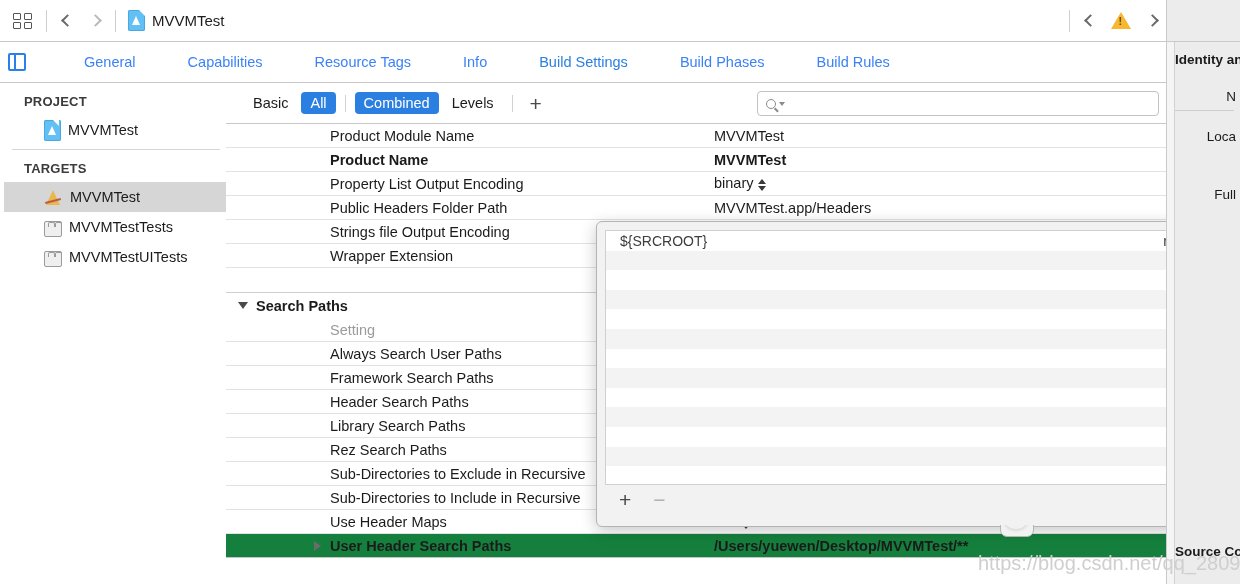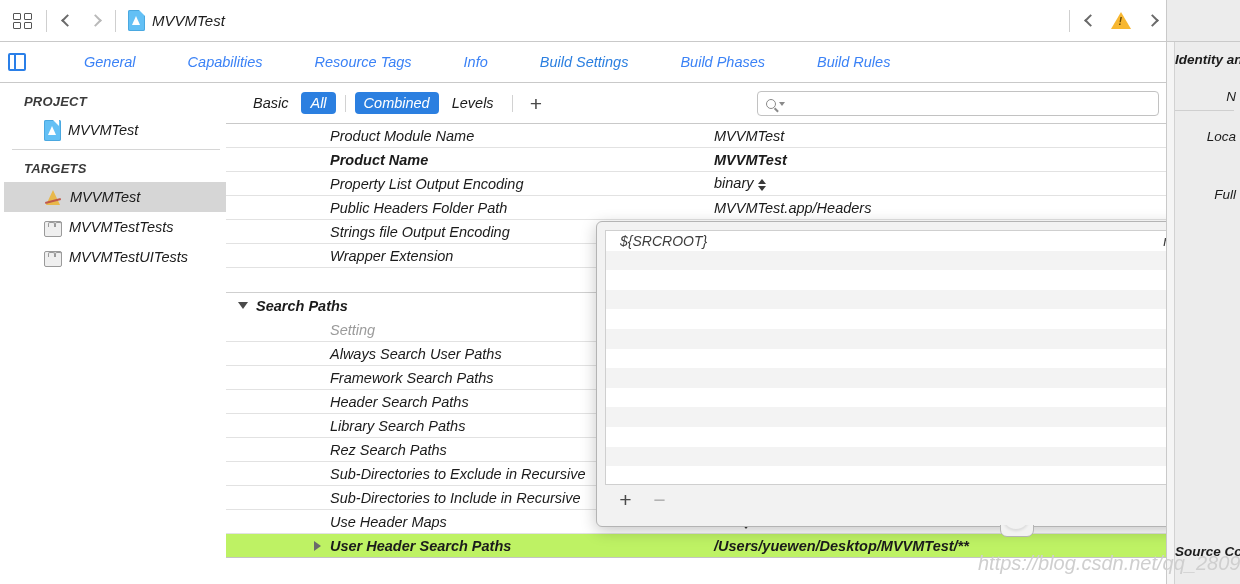--- a/index.html
+++ b/index.html
@@ -7,21 +7,20 @@
     width: 1240px; height: 584px;
     font-family: "Liberation Sans", sans-serif;
     background: #ffffff;
     overflow: hidden;
     -webkit-font-smoothing: antialiased;
   }
   #app {
     position: relative;
     width: 1240px; height: 584px;
     background: #ffffff;
-    font-style: italic;
   }
 
   
   .toolbar {
     position: absolute; top: 0; left: 0;
     width: 1240px; height: 42px;
     background: #ffffff;
     border-bottom: 1px solid #c9c9c9;
     display: flex; align-items: center;
   }
@@ -216,21 +215,21 @@
   }
   .row {
     position: relative; height: 24px;
     display: flex; align-items: center;
     border-bottom: 1px solid #e2e2e2;
     font-size: 14.5px; color: #1b1b1b;
   }
   .row .name { padding-left: 104px; white-space: nowrap; }
   .row .val  { position: absolute; left: 488px; white-space: nowrap; }
   .row.bold .name, .row.bold .val { font-weight: bold; }
-  .row.selected { background: #bef264; border-bottom-color: #c4c4c4; }
+  .row.selected { background: #15803d; border-bottom-color: #c4c4c4; }
   .row.placeholder .name { color: #9b9b9b; }
   .row.spacer { border-bottom: none; background: #ffffff; }
   .grouphdr {
     height: 26px; display: flex; align-items: center;
     font-size: 14.5px; font-weight: bold; color: #1b1b1b;
     padding-left: 12px; border-top: 1px solid #cfcfcf;
   }
   .tri-down {
     width: 0; height: 0; margin-right: 8px;
     border-left: 5px solid transparent; border-right: 5px solid transparent;

